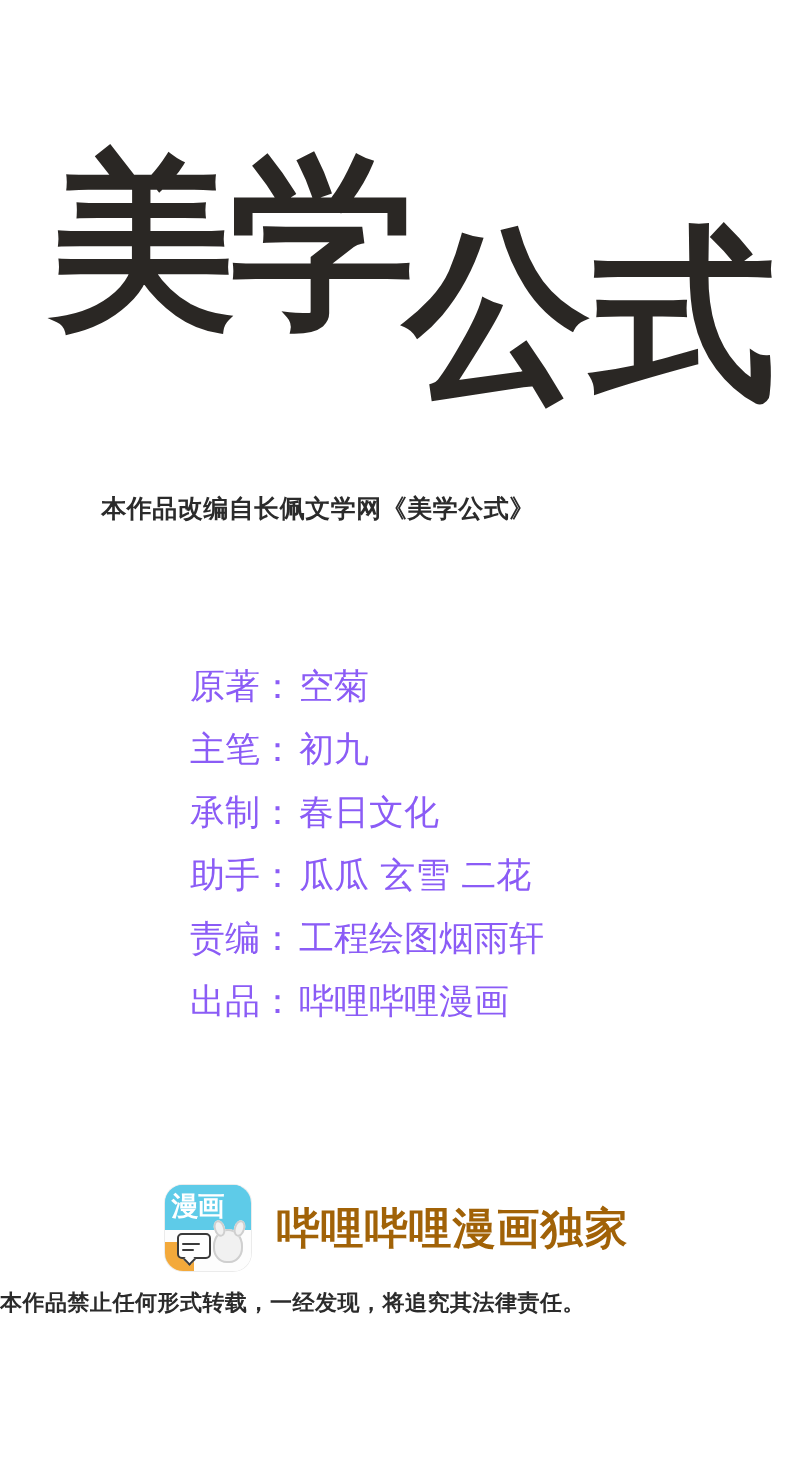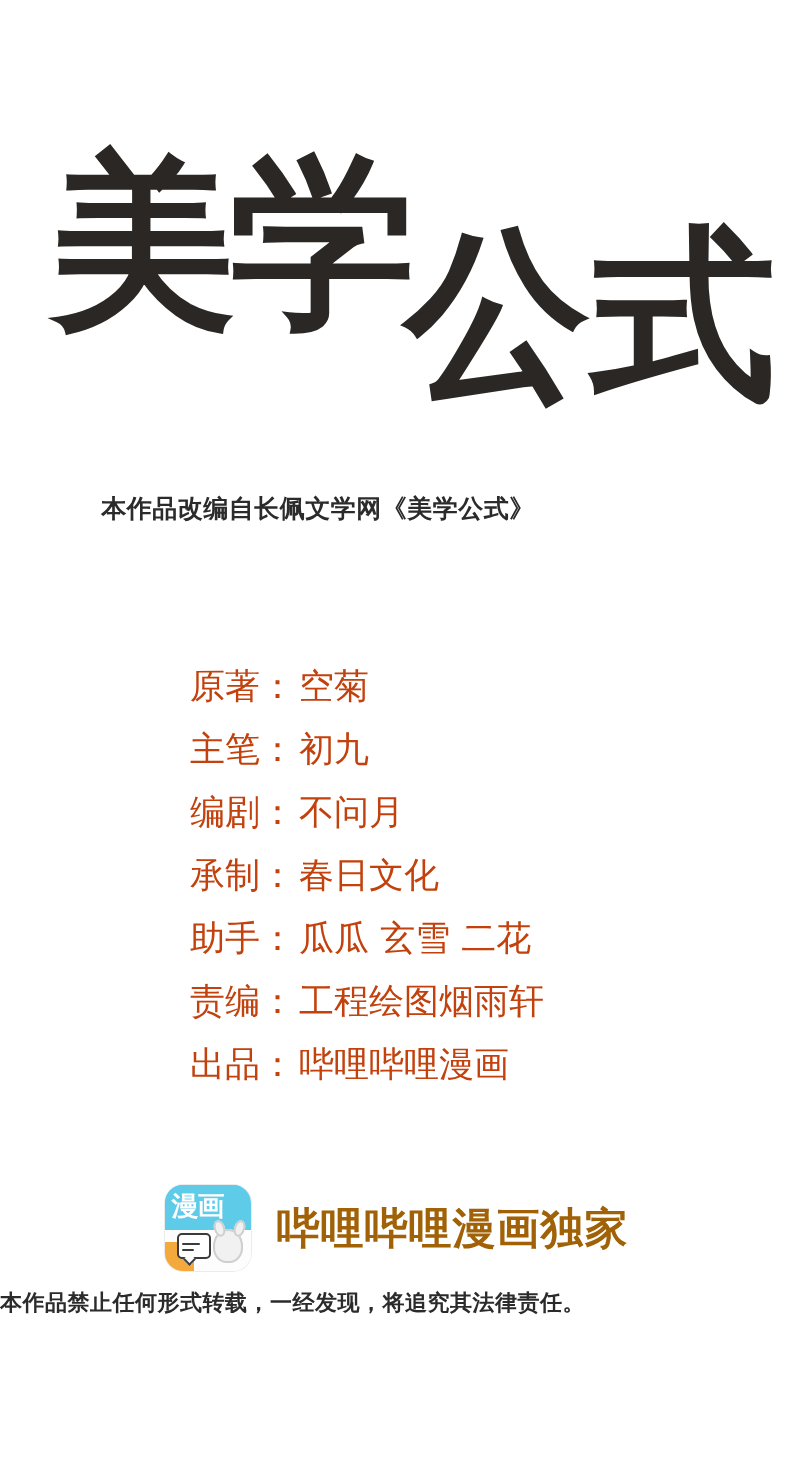--- a/index.html
+++ b/index.html
@@ -81,21 +81,21 @@
   .credits {
     position: absolute;
     left: 190px;
     top: 655px;
     width: 520px;
   }
   .credit-row {
     font-family: "DejaVu Sans", sans-serif;
     font-size: 35px;
     line-height: 63px;
-    color: #c2410c;
+    color: #8b5cf6;
     white-space: nowrap;
   }
   .credit-role {
     display: inline-block;
   }
   .credit-value {
     display: inline-block;
     margin-left: 4px;
   }
 
@@ -235,23 +235,20 @@
   </div>
 
   <div class="adapt-note">本作品改编自长佩文学网《美学公式》</div>
 
   <div class="credits">
     <div class="credit-row">
       <span class="credit-role">原著：</span><span class="credit-value">空菊</span>
     </div>
     <div class="credit-row">
       <span class="credit-role">主笔：</span><span class="credit-value">初九</span>
-    </div>
-    <div class="credit-row">
-      <span class="credit-role">编剧：</span><span class="credit-value">不问月</span>
     </div>
     <div class="credit-row">
       <span class="credit-role">承制：</span><span class="credit-value">春日文化</span>
     </div>
     <div class="credit-row">
       <span class="credit-role">助手：</span><span class="credit-value">瓜瓜  玄雪  二花</span>
     </div>
     <div class="credit-row">
       <span class="credit-role">责编：</span><span class="credit-value">工程绘图烟雨轩</span>
     </div>

